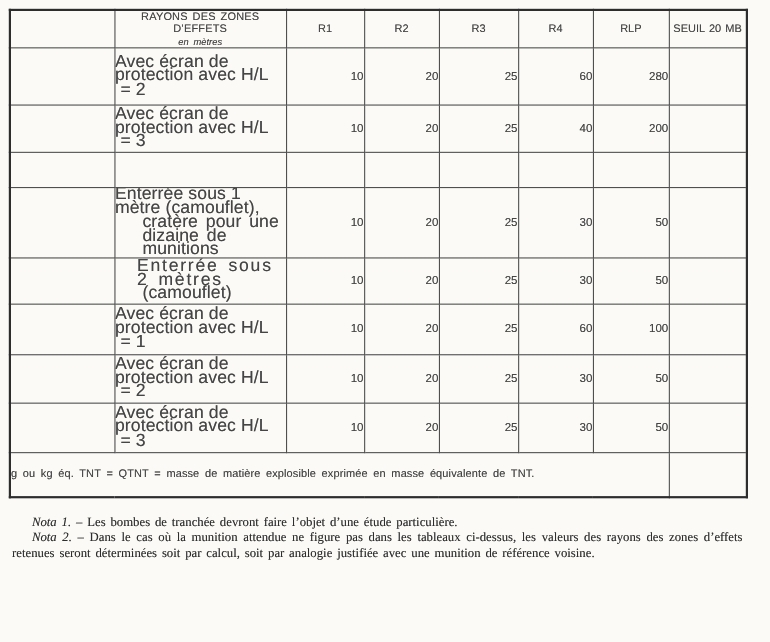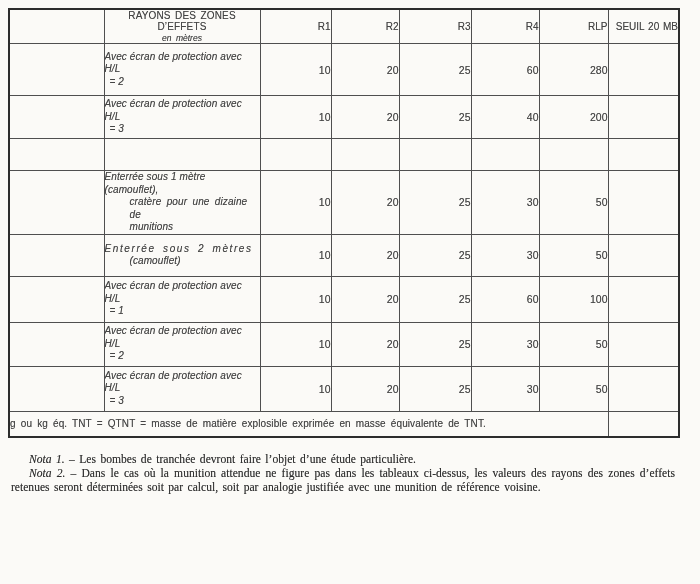--- a/index.html
+++ b/index.html
@@ -26,28 +26,28 @@
     border:1px solid #4f4f4f;
     vertical-align:middle;
     padding:0;
     overflow:hidden;
     font-weight:normal;
   }
   
   .hlabel { text-align:center; }
   .htitle { font-size:10px; letter-spacing:.15px; word-spacing:1.5px; }
   .hsub   { font-size:8.5px; word-spacing:2px; margin-top:1px;font-style:italic; }
-  .chead  { text-align:right; font-size:10px; word-spacing:1px; }
+  .chead  { text-align:center; font-size:10px; word-spacing:1px; }
   
   .stub { text-align:center; font-size:10px; line-height:12.5px; word-spacing:3px; }
   
-  .lbl { font-size:10px; line-height:12.5px; padding:4px 5px 4px 10px; letter-spacing:.1px;font-style:italic; }
+  .lbl { font-size:16px; line-height:12.5px; padding:4px 5px 4px 10px; letter-spacing:.1px; }
   .lbl .eq  { padding-left:5px; }
   .lbl .ind { padding-left:25px; word-spacing:2.5px; }
-  .lbl .sp  { letter-spacing:1.6px; word-spacing:3px; }
+  .lbl .sp  { letter-spacing:1.6px; word-spacing:3px;padding-left:20px; }
   
   .num { text-align:right; font-size:10.5px; padding-top:9px; }
   
   .foot { font-size:10px; padding-left:22px; word-spacing:2.2px; letter-spacing:.1px; }
   
   .notes {
     margin:15px 3px 0 3px;
     font-family:"Liberation Serif","DejaVu Serif",serif;
     font-size:11.6px;
     line-height:14px;
@@ -182,21 +182,21 @@
             <div>Avec écran de protection avec H/L</div>
             <div class="eq">= 3</div>
           </td>
           <td class="num">10</td>
           <td class="num">20</td>
           <td class="num">25</td>
           <td class="num">30</td>
           <td class="num">50</td>
           <td class="num"></td>
         </tr>
-        <tr style="height: 26px;">
+        <tr style="height: 41px;">
           <td class="foot" colspan="7">g ou kg éq. TNT = QTNT = masse de matière explosible exprimée en masse équivalente de TNT.</td>
           <td></td>
         </tr>
       </tbody>
   </table>
 
   <div class="notes">
     <p><span class="nota-label">Nota 1.</span> <span>– Les bombes de tranchée devront faire l’objet d’une étude particulière.</span></p>
     <p><span class="nota-label">Nota 2.</span> <span>– Dans le cas où la munition attendue ne figure pas dans les tableaux ci-dessus, les valeurs des rayons des zones d’effets retenues seront déterminées soit par calcul, soit par analogie justifiée avec une munition de référence voisine.</span></p>
   </div>

